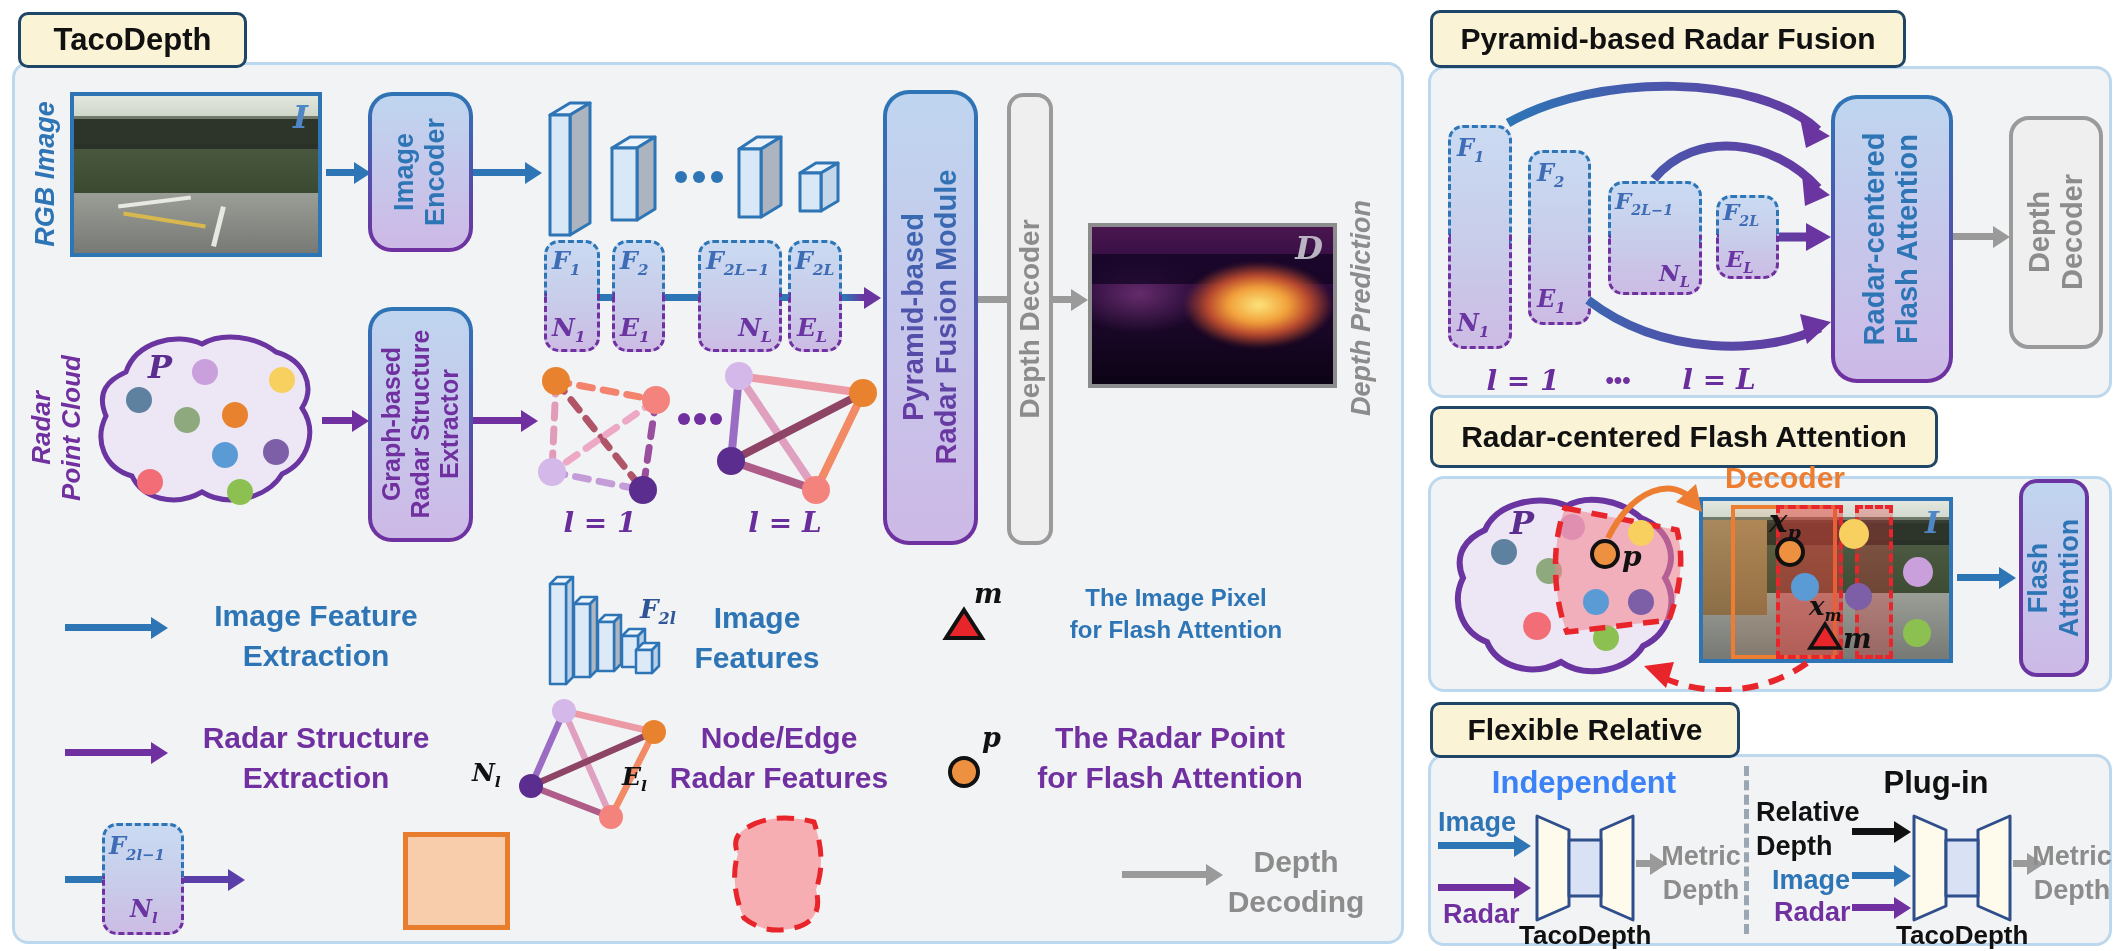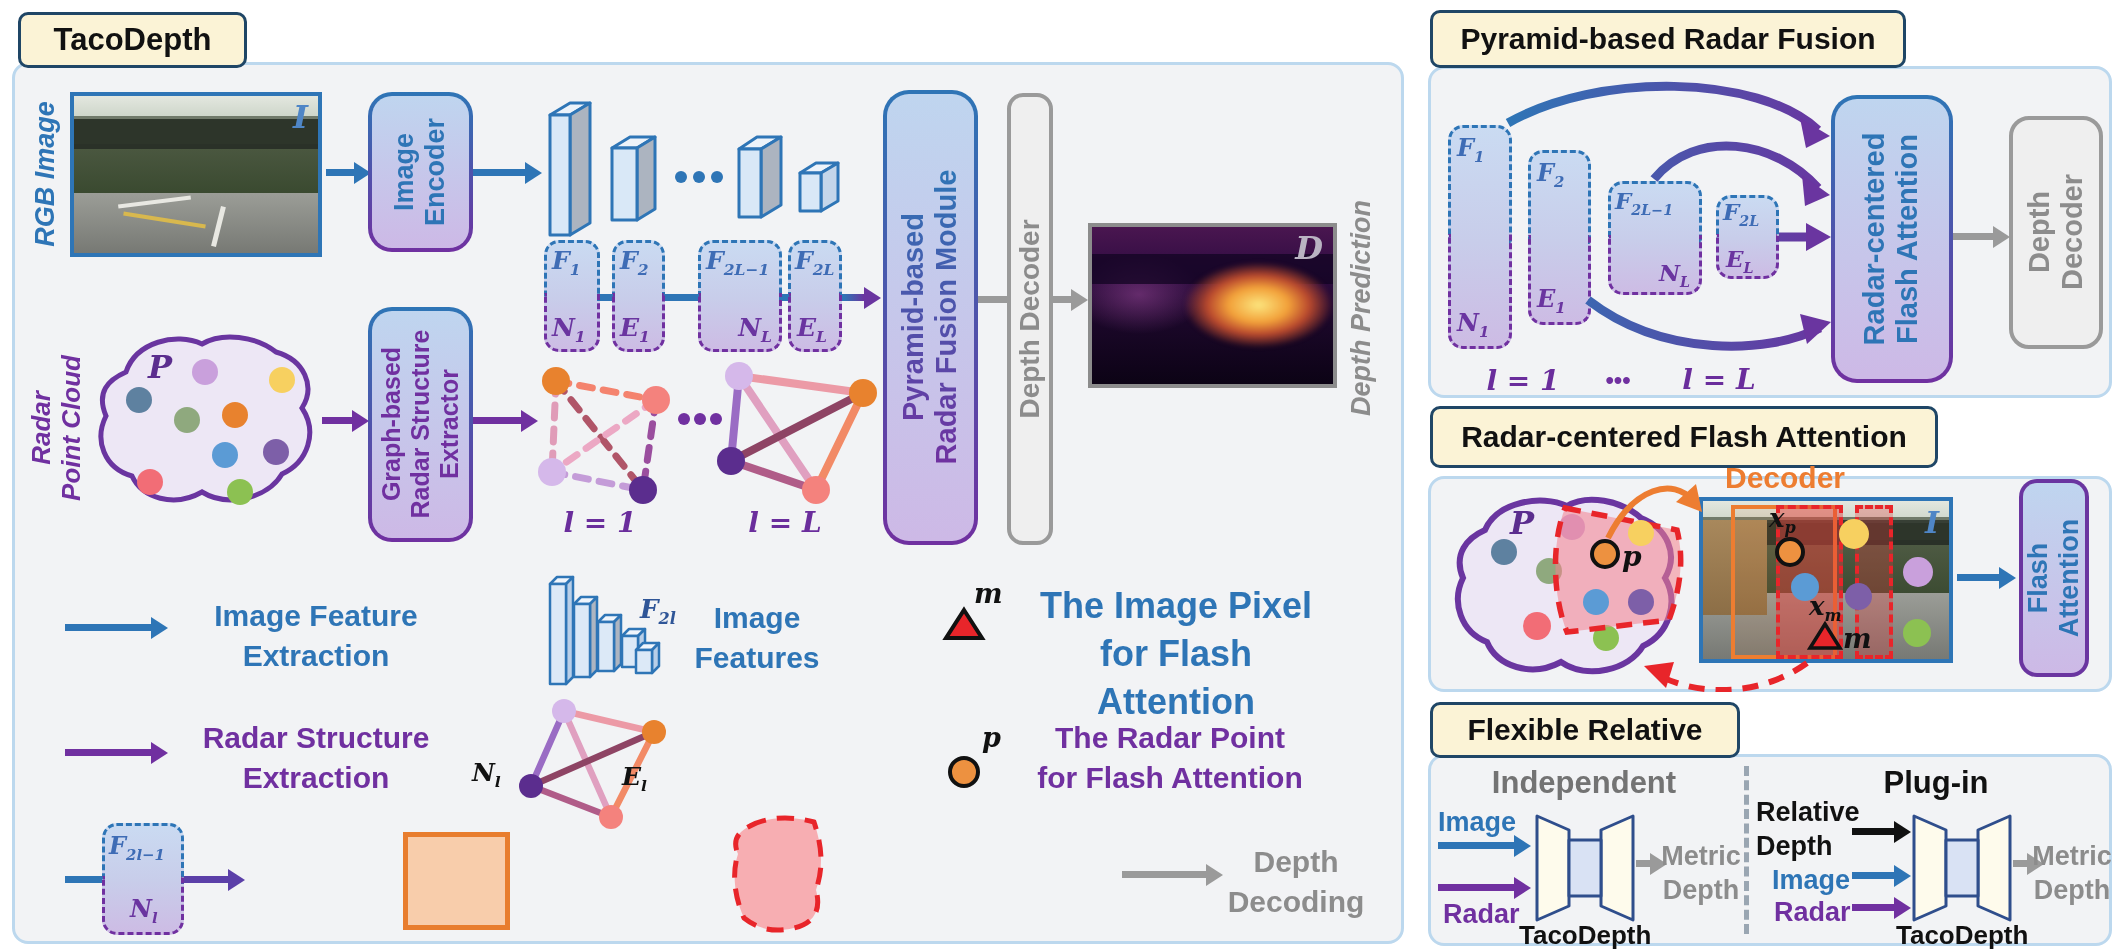--- a/index.html
+++ b/index.html
@@ -210,21 +210,21 @@
         <rect x="88" y="78" width="16" height="23" fill="#DCE9F7"></rect>
     </g>
   </svg>
   <span class="math navyb" style="position:absolute;left:640px;top:594px;font-size:26px;"><span>F</span><sub>2l</sub></span>
   <div class="txt blue" style="left:667px;top:598px;width:180px;font-size:30px;">Image
 Features</div>
   <svg style="position:absolute;left:942px;top:606px;" width="44" height="36" viewBox="0 0 44 36">
     <polygon points="22,4 40,32 4,32" fill="#E8252A" stroke="#111" stroke-width="4"></polygon>
   </svg>
   <span class="math" style="position:absolute;left:974px;top:578px;font-size:27px;color:#111;">m</span>
-  <div class="txt blue" style="left:1026px;top:582px;width:300px;font-size:36px;">The Image Pixel
+  <div class="txt blue" style="left:1026px;top:582px;width:300px;font-size:24px;">The Image Pixel
 for Flash Attention</div>
 
   <div class="arrowx" style="left:65px;top:749px;width:86px;--c:#7030A0;"></div>
   <div class="txt purple" style="left:185px;top:718px;width:262px;font-size:30px;">Radar Structure
 Extraction</div>
   <svg style="position:absolute;left:505px;top:695px;" width="165" height="135" viewBox="0 0 165 135">
     <g stroke-width="6.5" stroke-linecap="round" fill="none">
       <line x1="59" y1="16" x2="149" y2="37" stroke="#EC9AA6"></line>
       <line x1="59" y1="16" x2="26" y2="91" stroke="#9A6CC4"></line>
       <line x1="59" y1="16" x2="106" y2="122" stroke="#E0A0C0"></line>
@@ -232,20 +232,22 @@
       <line x1="149" y1="37" x2="106" y2="122" stroke="#F28A66"></line>
       <line x1="26" y1="91" x2="106" y2="122" stroke="#B05C88"></line>
     </g>
     <circle cx="59" cy="16" r="12" fill="#D5B8EA"></circle>
       <circle cx="149" cy="37" r="12" fill="#E8822E"></circle>
     <circle cx="26" cy="91" r="12" fill="#5B2D8E"></circle>
       <circle cx="106" cy="122" r="12" fill="#F4827D"></circle>
   </svg>
   <span class="math" style="position:absolute;left:472px;top:758px;font-size:25px;color:#111;"><span>N</span><sub>l</sub></span>
   <span class="math" style="position:absolute;left:622px;top:762px;font-size:25px;color:#111;"><span>E</span><sub>l</sub></span>
+  <div class="txt purple" style="left:658px;top:718px;width:242px;font-size:30px;">Node/Edge
+Radar Features</div>
   <div class="marker-circle" style="left:948px;top:756px;width:32px;height:32px;"></div>
   <span class="math" style="position:absolute;left:982px;top:722px;font-size:27px;color:#111;">p</span>
   <div class="txt purple" style="left:1020px;top:718px;width:300px;font-size:30px;">The Radar Point
 for Flash Attention</div>
 
   <div class="line" style="left:65px;top:876px;width:40px;height:7px;--c:#2E75B6;"></div>
   <div class="fb" style="left:102px;top:823px;width:82px;height:112px;">
     <span class="math fl" style="left:7px;top:8px;font-size:24px;"><span>F</span><sub>2l−1</sub></span>
     <span class="math nl" style="left:28px;bottom:8px;font-size:24px;"><span>N</span><sub>l</sub></span>
   </div>
@@ -341,21 +343,21 @@
   <div class="photo" style="left:1699px;top:497px;width:254px;height:166px;">
     <div class="sky"></div>
     <div class="trees"></div>
     <div class="bridge" style="top:10%;height:18%;"></div>
     <div class="road" style="height:42%;"></div>
     <div style="position:absolute;left:0;top:12%;width:26%;height:60%;background:linear-gradient(#A8885C,#8C6E46);"></div>
     <div style="position:absolute;left:28px;top:4px;width:106px;height:154px;border:4px solid #ED7D31;background:rgba(237,125,49,0.10);"></div>
     <div style="position:absolute;left:73px;top:4px;width:67px;height:154px;border:4px dashed #E8252A;background:rgba(230,60,60,0.45);"></div>
     <div style="position:absolute;left:152px;top:4px;width:38px;height:154px;border:4px dashed #E8252A;background:rgba(230,60,60,0.30);"></div>
     <span class="math" style="position:absolute;right:10px;top:4px;font-size:30px;color:#4F86C6;">I</span>
-    <span class="math" style="position:absolute;left:66px;top:2px;font-size:26px;color:#111;text-align:right;"><span>x</span><sub>p</sub></span>
+    <span class="math" style="position:absolute;left:66px;top:2px;font-size:31px;color:#111;text-align:right;"><span>x</span><sub>p</sub></span>
     <div class="dot" style="left:72px;top:36px;width:30px;height:30px;background:#ED9140;border:4px solid #111;"></div>
     <div class="dot" style="left:136px;top:18px;width:30px;height:30px;background:#F7D060;"></div>
     <div class="dot" style="left:200px;top:56px;width:30px;height:30px;background:#C9A0DC;"></div>
     <div class="dot" style="left:88px;top:72px;width:28px;height:28px;background:#5B9BD5;"></div>
     <div class="dot" style="left:142px;top:82px;width:27px;height:27px;background:#7D5FA8;"></div>
     <div class="dot" style="left:200px;top:118px;width:28px;height:28px;background:#8CC152;"></div>
     <span class="math" style="position:absolute;left:106px;top:90px;font-size:26px;color:#111;"><span>x</span><sub>m</sub></span>
     <svg style="position:absolute;left:104px;top:120px;" width="36" height="30" viewBox="0 0 36 30">
         <polygon points="18,3 33,27 3,27" fill="#E8252A" stroke="#111" stroke-width="3.5"></polygon>
       </svg>
@@ -364,21 +366,21 @@
 
   <div class="arrowx" style="left:1957px;top:574px;width:42px;--c:#2E75B6;"></div>
   <div class="gradbox" style="left:2019px;top:479px;width:70px;height:198px;background:linear-gradient(#BFD5EF,#CDB9E6) padding-box,#6A35A0 border-box;border-radius:18px;"></div>
   <div class="vt blue" style="left:2054px;top:578px;font-size:27px;">Flash Attention</div>
 
   <div class="panel" style="left:1428px;top:754px;width:684px;height:192px;"></div>
   <div class="tab" style="left:1430px;top:702px;width:310px;height:56px;font-size:30px;">
     <span>Flexible Relative</span>
   </div>
 
-  <div class="txt" style="left:1482px;top:762px;width:204px;font-size:31px;color:#737373;">Independent</div>
+  <div class="txt" style="left:1482px;top:762px;width:204px;font-size:31px;color:#3b82f6;">Independent</div>
   <div style="position:absolute;left:1744px;top:766px;height:168px;border-left:5px dashed #9AA6B2;"></div>
   <div class="txt" style="left:1876px;top:762px;width:120px;font-size:31px;color:#111;">Plug-in</div>
 
   <div class="txt blue ltxt" style="left:1438px;top:804px;width:90px;font-size:27px;">Image</div>
   <div class="arrowx" style="left:1438px;top:842px;width:76px;--c:#2E75B6;"></div>
   <div class="arrowx" style="left:1438px;top:884px;width:76px;--c:#7030A0;"></div>
   <div class="txt purple ltxt" style="left:1443px;top:896px;width:90px;font-size:27px;">Radar</div>
   <svg style="position:absolute;left:1535px;top:814px;" width="100" height="108" viewBox="0 0 100 108">
     <g stroke="#2F4E8C" stroke-width="3" fill="#FEFBEC" stroke-linejoin="round">
       <polygon points="2,2 34,16 34,92 2,106"></polygon>

